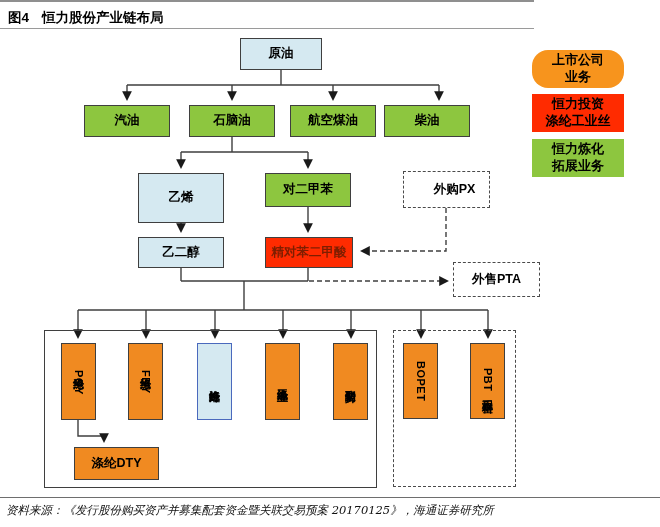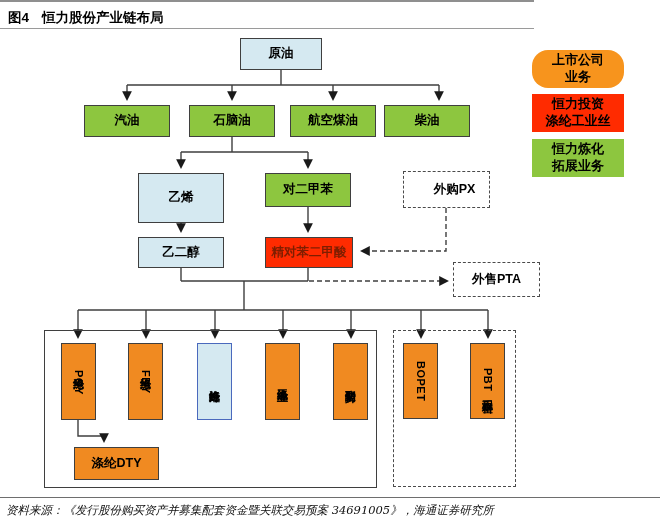--- a/index.html
+++ b/index.html
@@ -138,15 +138,15 @@
   <div class="box orange" style="left:74px;  top:447px; width:85px; height:33px;">涤纶DTY</div>
 
   <div class="legend-item lg-orange">上市公司
 业务</div>
   <div class="legend-item lg-red">恒力投资
 涤纶工业丝</div>
   <div class="legend-item lg-green">恒力炼化
 拓展业务</div>
 
   <div class="footer-line"></div>
-  <div class="source-text">资料来源：《发行股份购买资产并募集配套资金暨关联交易预案 34691005》，海通证券研究所</div>
+  <div class="source-text">资料来源：《发行股份购买资产并募集配套资金暨关联交易预案 20170125》，海通证券研究所</div>
 
 </div>
 
 </body></html>

